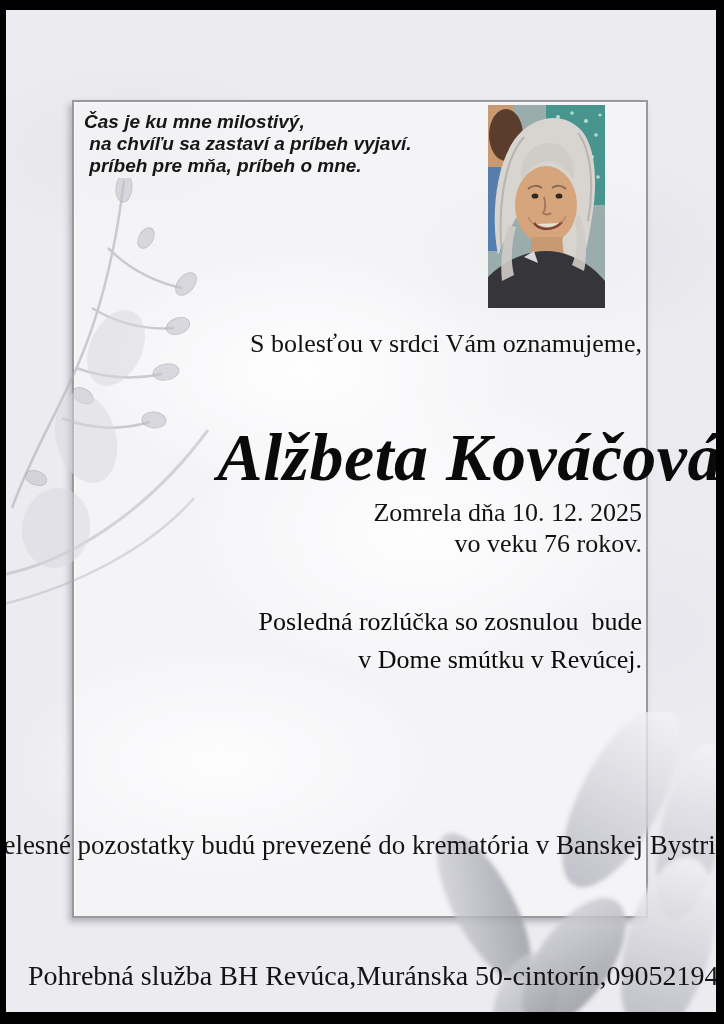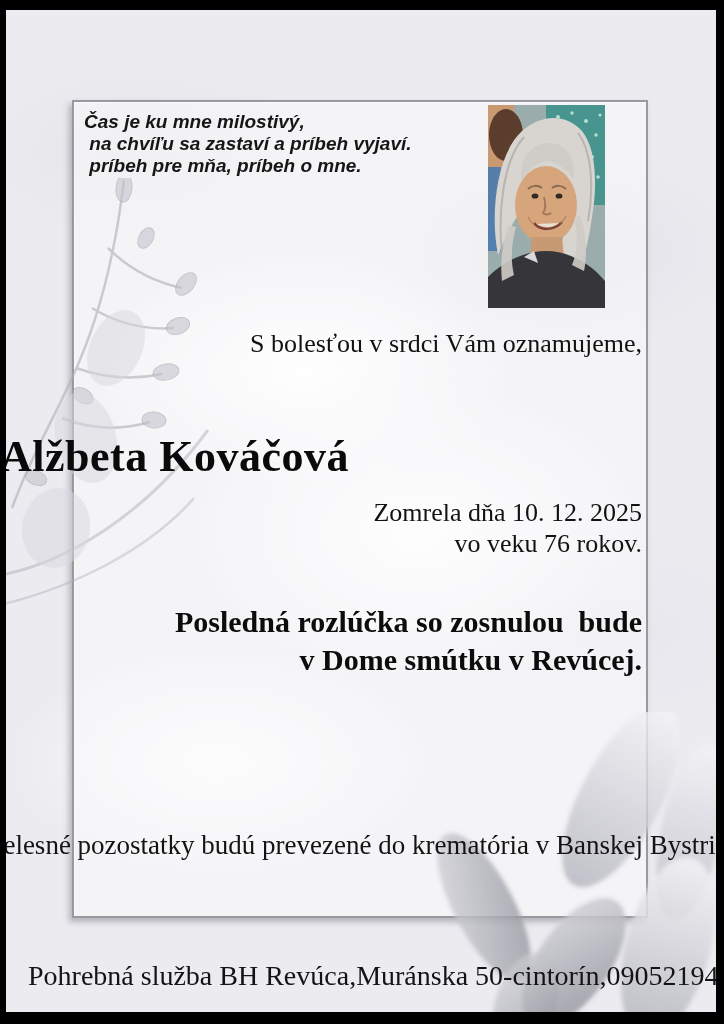--- a/index.html
+++ b/index.html
@@ -33,26 +33,27 @@
     position:absolute; left:78px; top:101px; z-index:3;
     font-family:"Liberation Sans", sans-serif;
     font-weight:bold; font-style:italic;
     font-size:19px; line-height:22px; color:#161616;
   }
   .poem div { white-space:pre; }
   .photo-box { position:absolute; left:482px; top:95px; width:117px; height:203px; z-index:3; }
   .centerblock { position:absolute; left:58px; width:578px; text-align:right; z-index:3; color:#121212; }
   .announce { top:317px; font-size:26px; line-height:33px; }
   .name-line {
-    position:absolute; left:-6px; top:412px; width:722px; text-align:left; z-index:3;
-    font-weight:bold; font-size:44px; line-height:70px; color:#0a0a0a; letter-spacing:0.5px;
+    position:absolute; left:-6px; top:412px; width:722px; text-align:right; z-index:3;
+    font-weight:bold; font-size:68px; line-height:70px; color:#0a0a0a; letter-spacing:0.5px;
     white-space:nowrap;
+    font-style:italic;
   }
   .dates { top:487px; font-size:26px; line-height:31px; }
-  .farewell { top:593px; font-weight:bold; font-size:30px; line-height:38px; color:#0c0c0c; }
+  .farewell { top:593px; font-weight:normal; font-size:26px; line-height:38px; color:#0c0c0c; }
   .farewell div { white-space:pre; }
   .transfer {
     position:absolute; left:-20px; top:820px; width:752px; text-align:center; z-index:3;
     font-size:27px; color:#141414; white-space:nowrap;
   }
   .footer-line {
     position:absolute; left:22px; top:950px; z-index:3;
     font-size:28px; color:#141414; white-space:nowrap;
   }
 </style>

